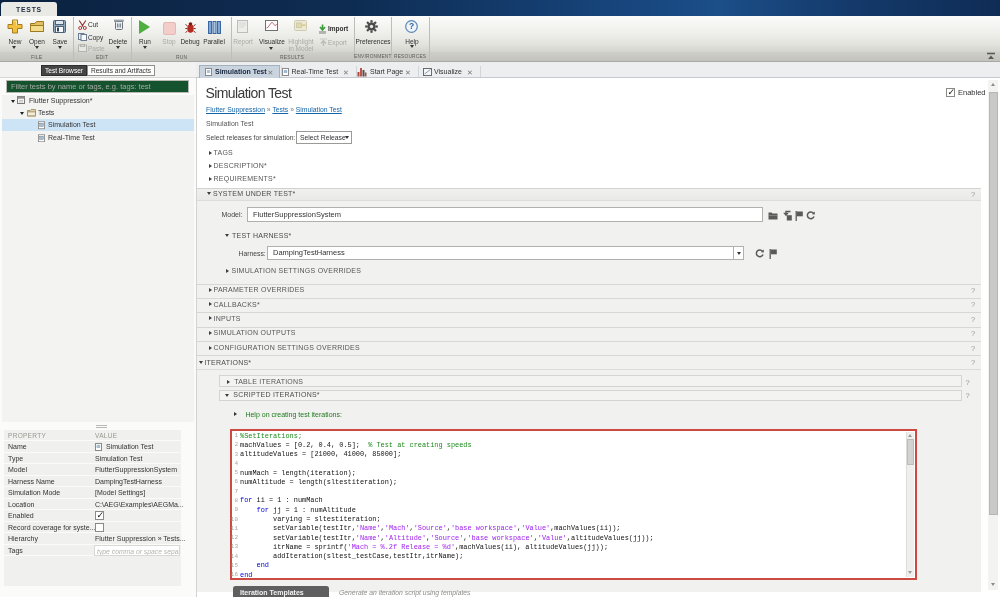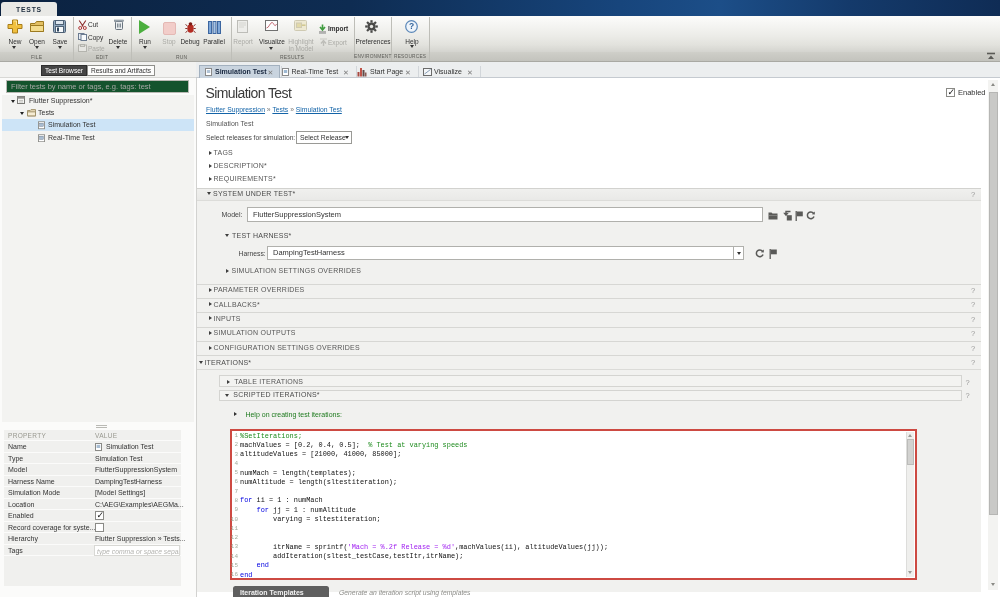--- a/index.html
+++ b/index.html
@@ -450,27 +450,29 @@
   <div class="ln" style="left:228.5px;top:496.9px;">8</div>
   <div class="ln" style="left:228.5px;top:506.2px;">9</div>
   <div class="ln" style="left:228.5px;top:515.5px;">10</div>
   <div class="ln" style="left:228.5px;top:524.8px;">11</div>
   <div class="ln" style="left:228.5px;top:534px;">12</div>
   <div class="ln" style="left:228.5px;top:543.3px;">13</div>
   <div class="ln" style="left:228.5px;top:552.6px;">14</div>
   <div class="ln" style="left:228.5px;top:561.9px;">15</div>
   <div class="ln" style="left:228.5px;top:571.2px;">16</div>
   <div class="cl" style="top:431.5px;"><span class="cm">%SetIterations;</span></div>
-  <div class="cl" style="top:440.8px;">machValues = [0.2, 0.4, 0.5];  <span class="cm">% Test at varying speeds</span></div>
+  <div class="cl" style="top:440.8px;">machValues = [0.2, 0.4, 0.5];  <span class="cm">% Test at creating speeds</span></div>
   <div class="cl" style="top:450.1px;">altitudeValues = [21000, 41000, 85000];</div>
-  <div class="cl" style="top:468.6px;">numMach = length(templates);</div>
+  <div class="cl" style="top:468.6px;">numMach = length(iteration);</div>
   <div class="cl" style="top:477.9px;">numAltitude = length(sltestiteration);</div>
   <div class="cl" style="top:496.4px;"><span class="kw">for</span> ii = 1 : numMach</div>
   <div class="cl" style="top:505.7px;">    <span class="kw">for</span> jj = 1 : numAltitude</div>
   <div class="cl" style="top:515px;">        varying = sltestiteration;</div>
+  <div class="cl" style="top:524.3px;">        setVariable(testItr,<span class="st">'Name'</span>,<span class="st">'Mach'</span>,<span class="st">'Source'</span>,<span class="st">'base workspace'</span>,<span class="st">'Value'</span>,machValues(ii));</div>
+  <div class="cl" style="top:533.5px;">        setVariable(testItr,<span class="st">'Name'</span>,<span class="st">'Altitude'</span>,<span class="st">'Source'</span>,<span class="st">'base workspace'</span>,<span class="st">'Value'</span>,altitudeValues(jj));</div>
   <div class="cl" style="top:542.8px;">        itrName = sprintf(<span class="st">'Mach = %.2f Release = %d'</span>,machValues(ii), altitudeValues(jj));</div>
   <div class="cl" style="top:552.1px;">        addIteration(sltest_testCase,testItr,itrName);</div>
   <div class="cl" style="top:561.4px;">    <span class="kw">end</span></div>
   <div class="cl" style="top:570.6px;"><span class="kw">end</span></div>
 
   <div class="abs" style="left:906px;top:431.5px;width:8px;height:145.5px;background:#efefed;border-left:1px solid #dddddb;box-sizing:border-box;"></div>
   <div class="abs" style="left:907.5px;top:433.5px;width:0;height:0;border-left:2.5px solid transparent;border-right:2.5px solid transparent;border-bottom:3.2px solid #9a9a96;"></div>
   <div class="abs" style="left:906.5px;top:439px;width:7px;height:26px;background:#d2d2d0;border:1px solid #bcbcba;box-sizing:border-box;"></div>
   <div class="abs" style="left:907.5px;top:571px;width:0;height:0;border-left:2.5px solid transparent;border-right:2.5px solid transparent;border-top:3.2px solid #9a9a96;"></div>
 

